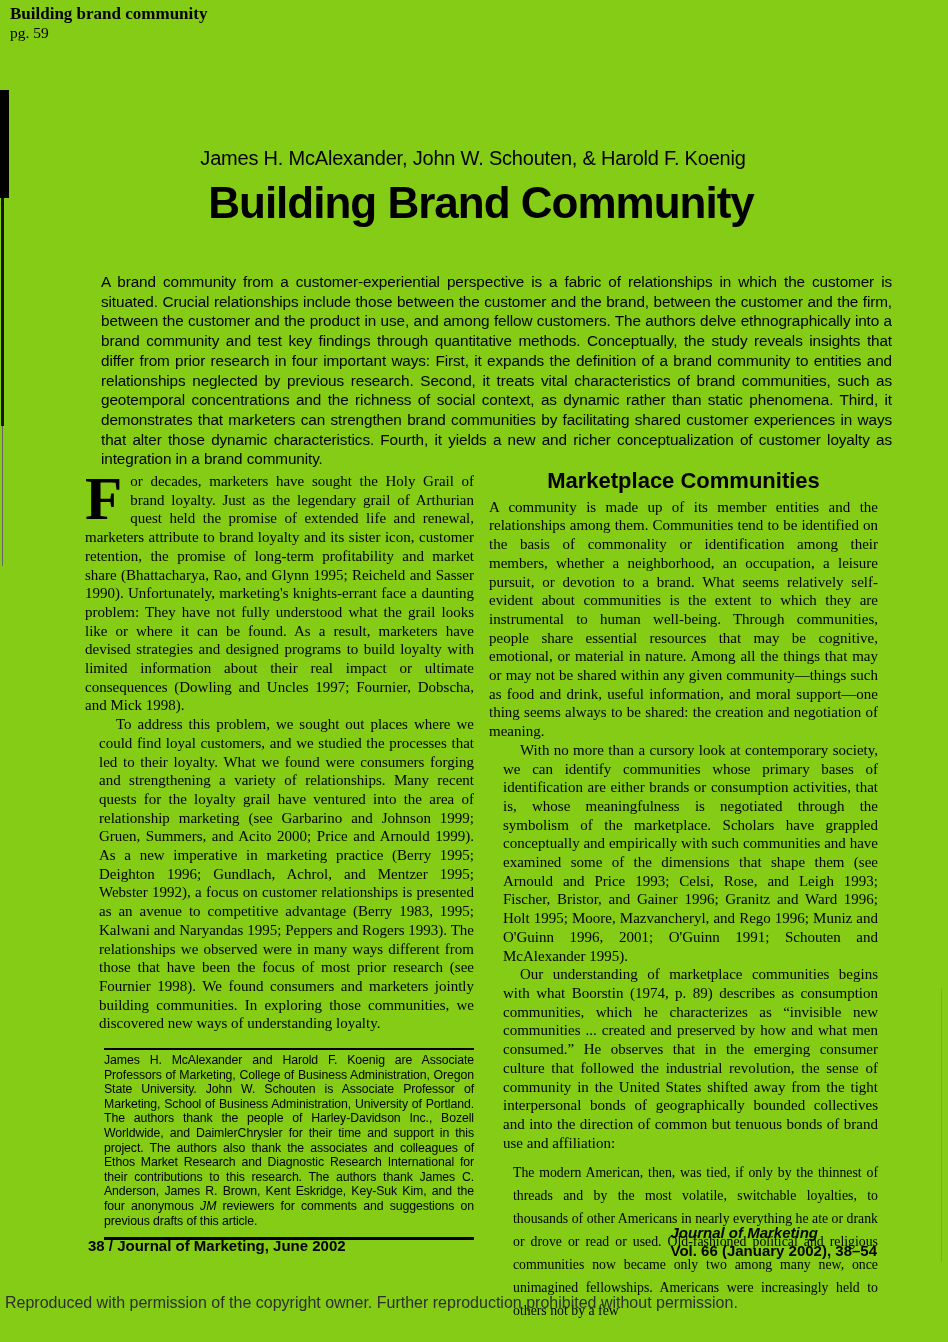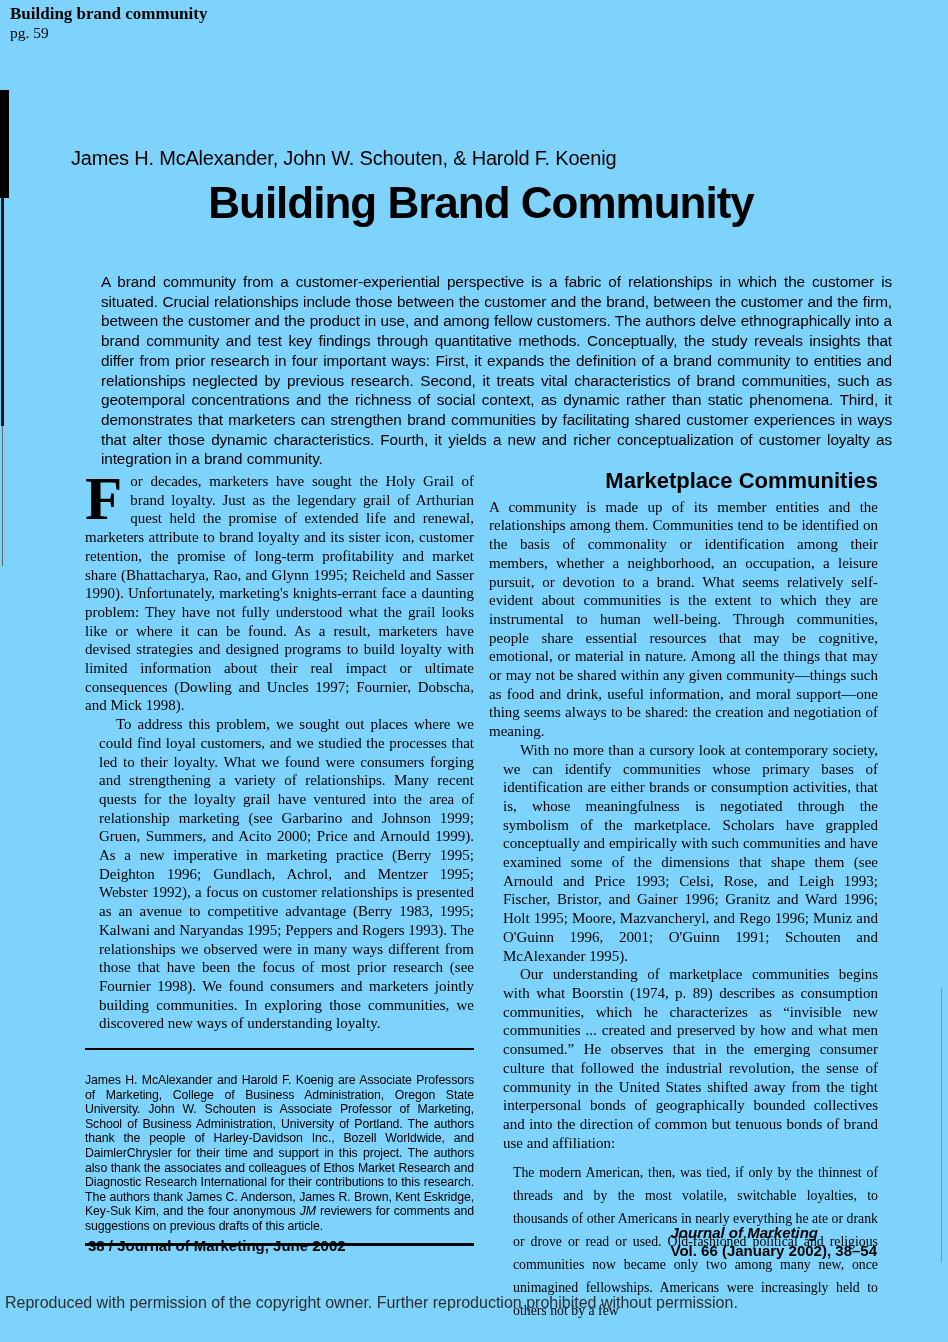--- a/index.html
+++ b/index.html
@@ -1,57 +1,57 @@
 <!DOCTYPE html>
 <html><head>
 <meta charset="utf-8">
 <style>
   html,body { margin:0; padding:0; background:#ffffff; }
-  .page { position:relative; width:948px; height:1342px; background:#7dd3fc; color:#111;
+  .page { position:relative; width:948px; height:1342px; background:#84cc16; color:#111;
           font-family:"Liberation Serif", serif; overflow:hidden; }
 
   
   .pq-header { position:absolute; left:10px; top:4px; font-family:"Liberation Serif", serif;
                font-size:15.5px; line-height:19px; color:#000; }
   .pq-title { font-weight:bold; font-size:17px; }
   .it { font-style:italic; }
 
   
   .left-bar  { position:absolute; left:0; top:90px;  width:9px; height:108px; background:#000; }
   .left-bar-mid  { position:absolute; left:1px; top:198px; width:3px; height:228px; background:#151515; }
   .left-bar-thin { position:absolute; left:2px; top:426px; width:1px; height:140px; background:#666; }
   .right-line { position:absolute; left:941px; top:988px; width:1px; height:274px; background:#8f8f8f; }
 
   
-  .byline { position:absolute; left:71px; top:147px; width:792px; 
+  .byline { position:absolute; left:77px; top:147px; width:792px; text-align:center;
             font-family:"Liberation Sans", sans-serif; font-size:20px; letter-spacing:-0.2px; color:#000; }
   .title  { position:absolute; left:85px; top:178px; width:792px; text-align:center; margin:0;
             font-family:"Liberation Sans", sans-serif; font-size:44px; font-weight:bold;
             letter-spacing:-1px; color:#000; }
   .abstract { position:absolute; left:85px; top:256px; width:791px; margin:16px;
               font-family:"Liberation Sans", sans-serif; font-size:15.3px; line-height:19.7px;
               letter-spacing:-0.1px; text-align:justify; color:#000; }
 
   
   .col { position:absolute; top:472px; width:389px; font-size:15px; line-height:18.7px;
          text-align:justify; color:#000; }
   .col-left  { left:85px; }
   .col-right { left:489px; }
   .body-p { margin:0; }
   .indent { text-indent:17px;margin-left:14px; }
   .dropcap { float:left; font-weight:bold; font-size:61px; line-height:46px;
              padding:4px 8px 0 0; color:#000; }
-  .col-heading { margin:0 0 7px 0; text-align:right; font-family:"Liberation Sans", sans-serif;
+  .col-heading { margin:0 0 7px 0; text-align:center; font-family:"Liberation Sans", sans-serif;
                  font-size:22px; font-weight:bold; color:#000; }
   .quote { margin:9px 0 0 24px; font-size:13.8px; line-height:23px; text-align:justify; }
 
   
   .footnote { margin-top:15px; border-top:2px solid #000; border-bottom:3px solid #000;
-              padding:23px 0 9px 0; font-family:"Liberation Sans", sans-serif;
-              font-size:12.3px; line-height:14.6px; letter-spacing:-0.1px; text-align:justify; }
+              padding:3px 0 9px 0; font-family:"Liberation Sans", sans-serif;
+              font-size:12.3px; line-height:14.6px; letter-spacing:-0.1px; text-align:justify;margin-left:19px; }
 
   
   .footer-left { position:absolute; left:88px; top:1237px; font-family:"Liberation Sans", sans-serif;
                  font-weight:bold; font-size:15px; color:#000; }
   .credit { position:absolute; right:71px; top:1224px; text-align:left;
             font-family:"Liberation Sans", sans-serif; font-weight:bold; font-size:15px;
             line-height:18px; color:#000; }
   .credit1 { font-style:italic; }
   .repro { position:absolute; left:5px; top:1294px; font-family:"Liberation Sans", sans-serif;
            font-size:16px; color:#2e2e2e; }

